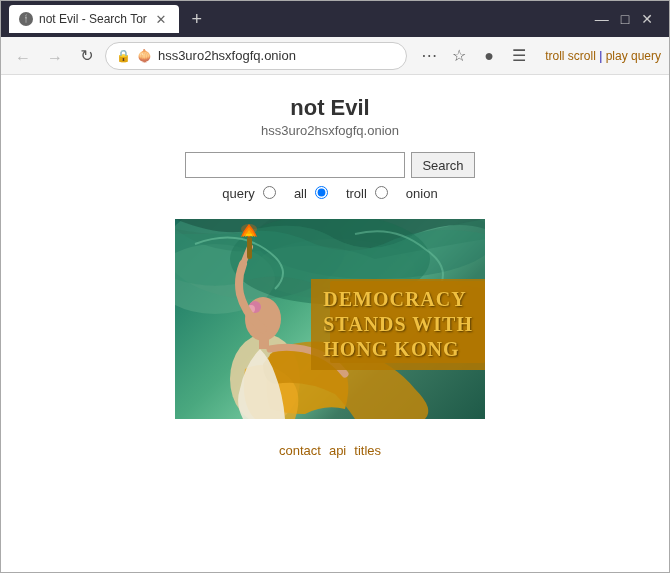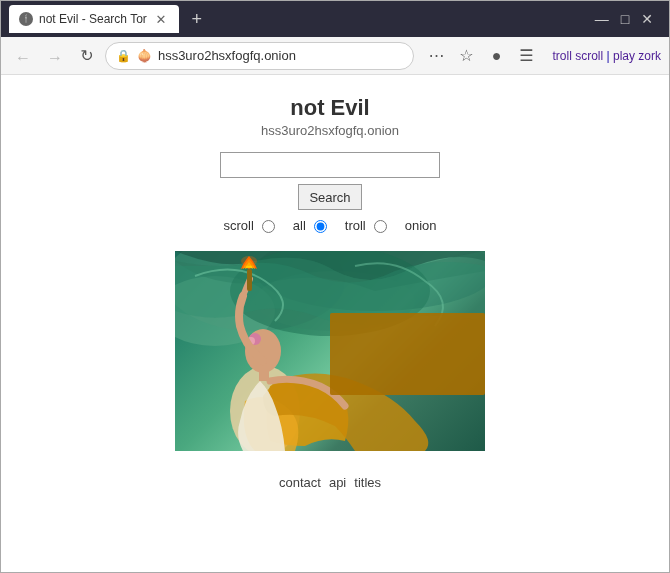--- a/index.html
+++ b/index.html
@@ -150,21 +150,21 @@
     }
 
     .top-links {
       font-size: 12px;
       color: #1a0dab;
       white-space: nowrap;
       margin-left: 8px;
     }
 
     .top-links a {
-      color: #4c1d95;
+      color: #a16207;
       text-decoration: none;
     }
 
     
     .page-content {
       flex: 1;
       background: #fff;
       overflow-y: auto;
       display: flex;
       flex-direction: column;
@@ -185,21 +185,20 @@
       color: #666;
       text-align: center;
       margin-bottom: 14px;
     }
 
     .search-form {
       display: flex;
       align-items: center;
       gap: 6px;
       margin-bottom: 8px;
-      flex-direction: column;
     }
 
     .search-input {
       width: 220px;
       height: 26px;
       border: 1px solid #999;
       padding: 0 4px;
       font-size: 13px;
       outline: none;
     }
@@ -218,21 +217,21 @@
       font-size: 13px;
       color: #333;
       display: flex;
       align-items: center;
       gap: 8px;
       margin-bottom: 18px;
     }
 
     .search-options label {
       display: flex;
-      align-items: flex-end;
+      align-items: flex-start;
       gap: 18px;
       cursor: pointer;
     }
 
     
     .hero-image {
       width: 310px;
       height: 200px;
       position: relative;
       overflow: hidden;
@@ -269,21 +268,21 @@
 
     
     .footer-links {
       font-size: 13px;
       color: #1a0dab;
       display: flex;
       gap: 8px;
     }
 
     .footer-links a {
-      color: #404040;
+      color: #a16207;
       text-decoration: none;
     }
   </style>
 </head>
 <body>
 
 <div class="browser-frame">
 
   <div class="title-bar">
     <div class="tab">
@@ -312,36 +311,36 @@
     </div>
     <div class="nav-right-icons">
       <button class="nav-icon-btn">⋯</button>
       <button class="nav-icon-btn">☆</button>
       <button class="nav-icon-btn">●</button>
       <button class="nav-icon-btn">☰</button>
     </div>
     <div class="top-links">
       <a href="#">troll scroll</a>
       <span>|</span>
-      <a href="#">play zork</a>
+      <a href="#">play query</a>
     </div>
   </div>
 
   <div class="page-content">
 
     <div class="site-title">not Evil</div>
     <div class="site-url">hss3uro2hsxfogfq.onion</div>
 
     <div class="search-form">
       <input class="search-input" type="text" style="">
       <button class="search-btn">Search</button>
     </div>
 
     <div class="search-options">
-      <span>scroll</span>
+      <span>query</span>
       <label>
         <input type="radio" name="search_type" style="">
         <span>all</span>
       </label>
       <label>
         <input type="radio" name="search_type" checked="" style="">
         <span>troll</span>
       </label>
       <label>
         <input type="radio" name="search_type" style="">
@@ -395,20 +394,25 @@
         <path d="M100,130 Q140,115 180,130 Q220,145 240,170 Q260,190 250,200 L180,200 Q170,185 160,175 Q130,160 100,165 Q88,162 88,145Z" fill="#c88808" opacity="0.8"></path>
 
         <path d="M85,130 Q70,145 65,170 Q60,185 68,200 L110,200 Q108,175 100,155 Q95,140 85,130Z" fill="#f0ead8" opacity="0.9"></path>
 
         <path d="M95,130 Q120,125 145,135 Q160,142 170,155" stroke="#d4a07a" stroke-width="7" fill="none" stroke-linecap="round"></path>
 
         <rect x="155" y="62" width="155" height="82" fill="#b87800" opacity="0.85" rx="2"></rect>
         <rect x="155" y="62" width="155" height="82" fill="#8B5E00" opacity="0.3" rx="2"></rect>
       </svg>
 
+      <div class="hero-text-overlay">
+        <div class="hero-text-line">DEMOCRACY</div>
+        <div class="hero-text-line">STANDS WITH</div>
+        <div class="hero-text-line">HONG KONG</div>
+      </div>
     </div>
 
     <div class="footer-links">
       <a href="#">contact</a>
       <a href="#">api</a>
       <a href="#">titles</a>
     </div>
 
   </div>
 </div>

